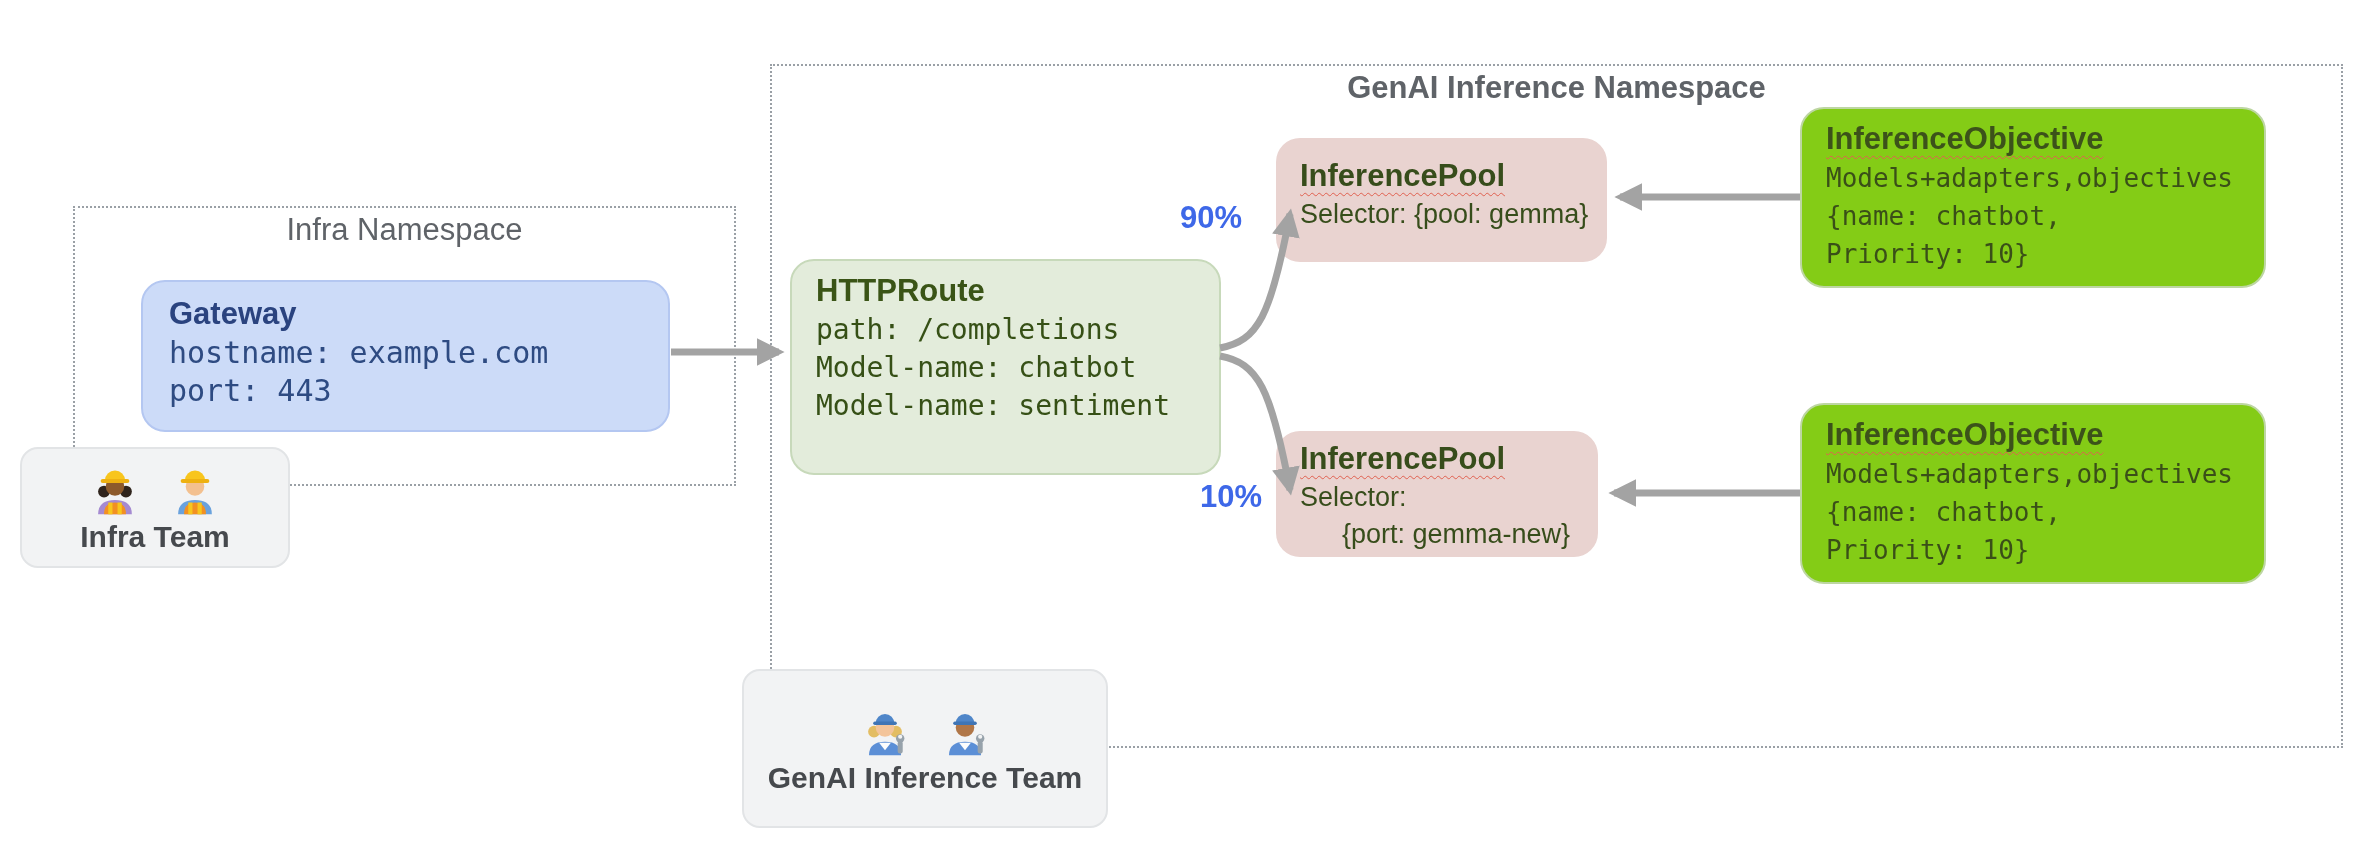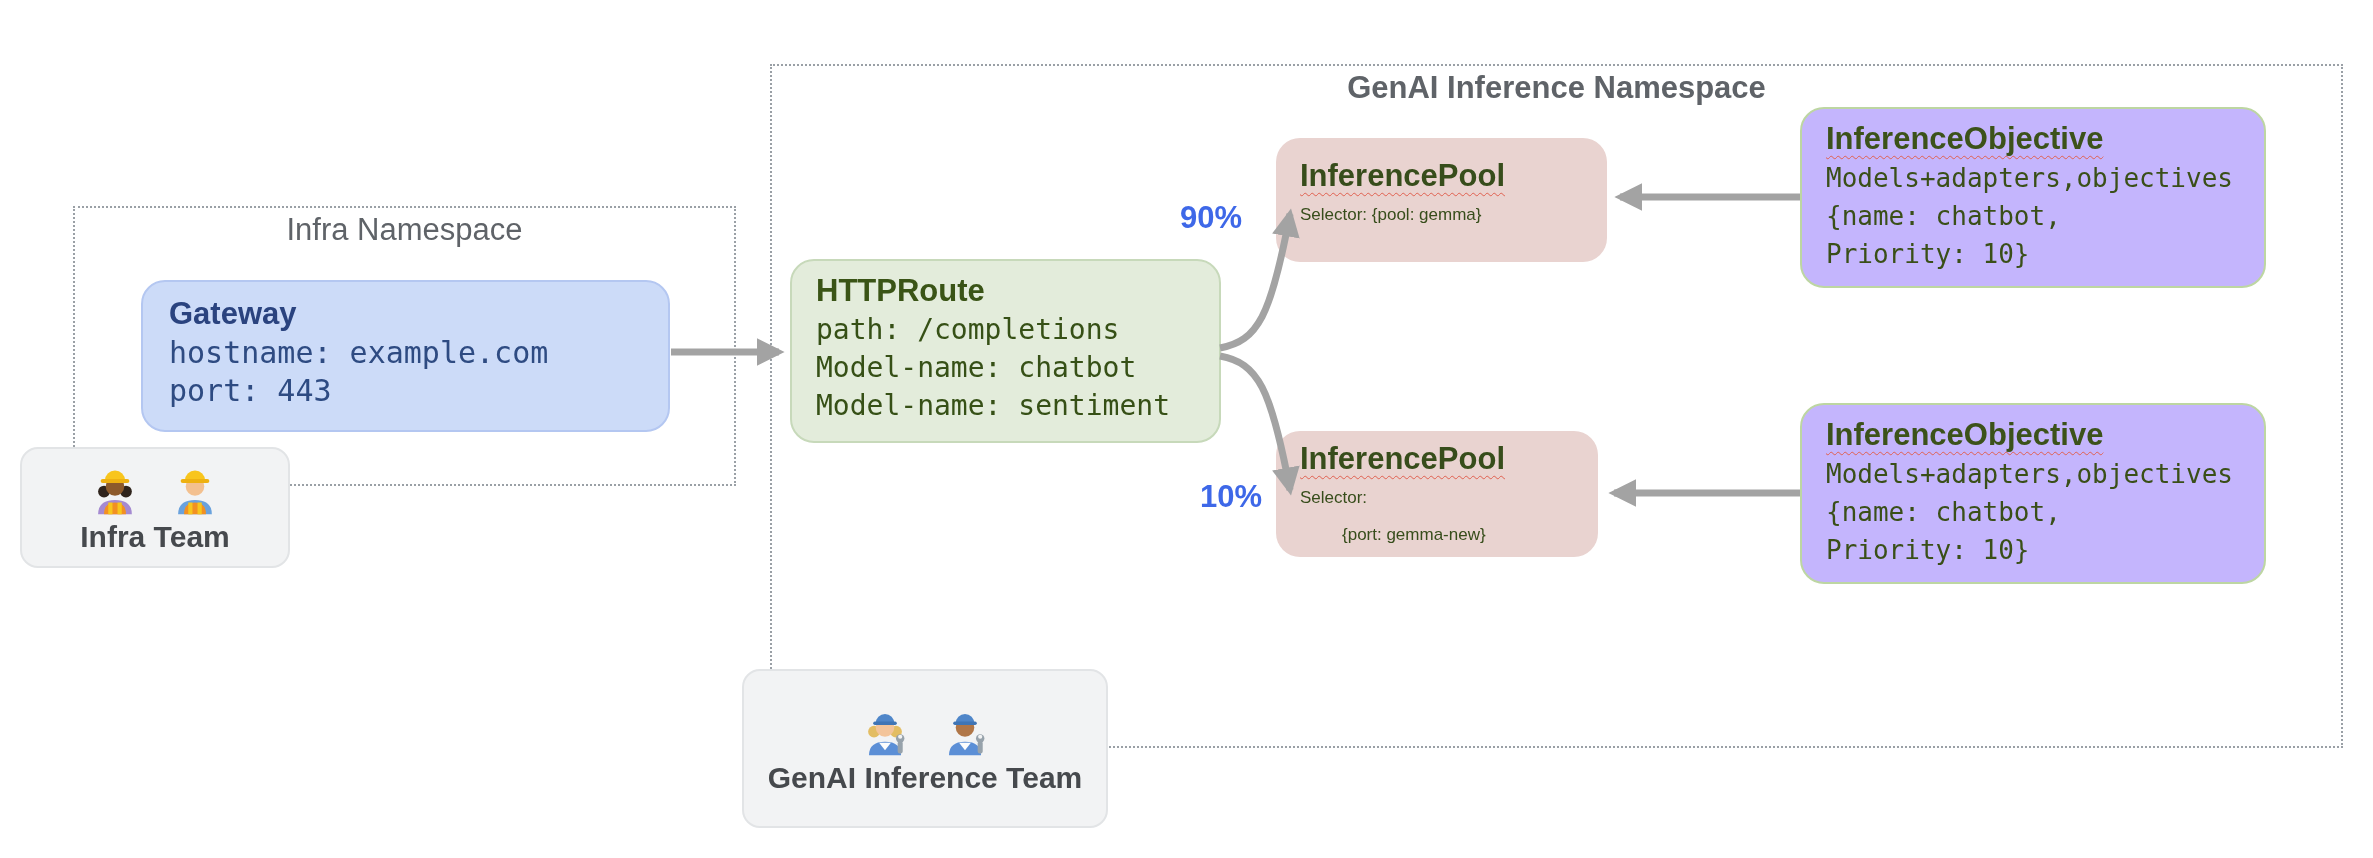--- a/index.html
+++ b/index.html
@@ -21,32 +21,32 @@
   .mono { font-family:"DejaVu Sans Mono", monospace; line-height:38px; }
   .squiggle { text-decoration-line:underline; text-decoration-style:wavy;
               text-decoration-color:#e06050; text-decoration-thickness:1px;
               text-underline-offset:6px; }
 
   .gateway { left:141px; top:280px; width:529px; height:152px;
              background:#ccdbf8; border:2px solid #b4c7f1; padding:12px 0 3px 26px;
              color:#2a437f; }
   .gateway .mono { font-size:30px; color:#2e4b82; }
 
-  .httproute { left:790px; top:259px; width:431px; height:184px;
+  .httproute { left:790px; top:259px; width:431px; height:216px;
                background:#e3ecdb; border:2px solid #c7d9ba; padding:10px 0 0 24px;
                color:#3a5416; }
   .httproute .mono { font-size:28px; color:#365016; }
 
   .pool { background:#e9d3d0; color:#374d1b; }
-  .pool .sans-line { font-size:17px; line-height:37px; }
+  .pool .sans-line { font-size:27px; line-height:37px; }
   .pool-top    { left:1276px; top:138px; width:331px; height:124px; padding:18px 0 0 24px; }
   .pool-bottom { left:1276px; top:431px; width:322px; height:126px; padding:8px 0 0 24px; }
   .indent { padding-left:42px; }
 
-  .objective { width:466px; height:181px; background:#c4b5fd; border:2px solid #bdd6a2;
+  .objective { width:466px; height:181px; background:#84cc16; border:2px solid #bdd6a2;
                padding:10px 0 0 24px; color:#3c521a; }
   .obj-top    { left:1800px; top:107px; }
   .obj-bottom { left:1800px; top:403px; }
   .objective .mono { font-size:26px; color:#3a4f18; }
 
   
   .pct { position:absolute; color:#3e68e8; font-weight:700; font-size:31px; z-index:4; }
   .pct-90 { left:1180px; top:200px; }
   .pct-10 { left:1200px; top:479px; }
 

